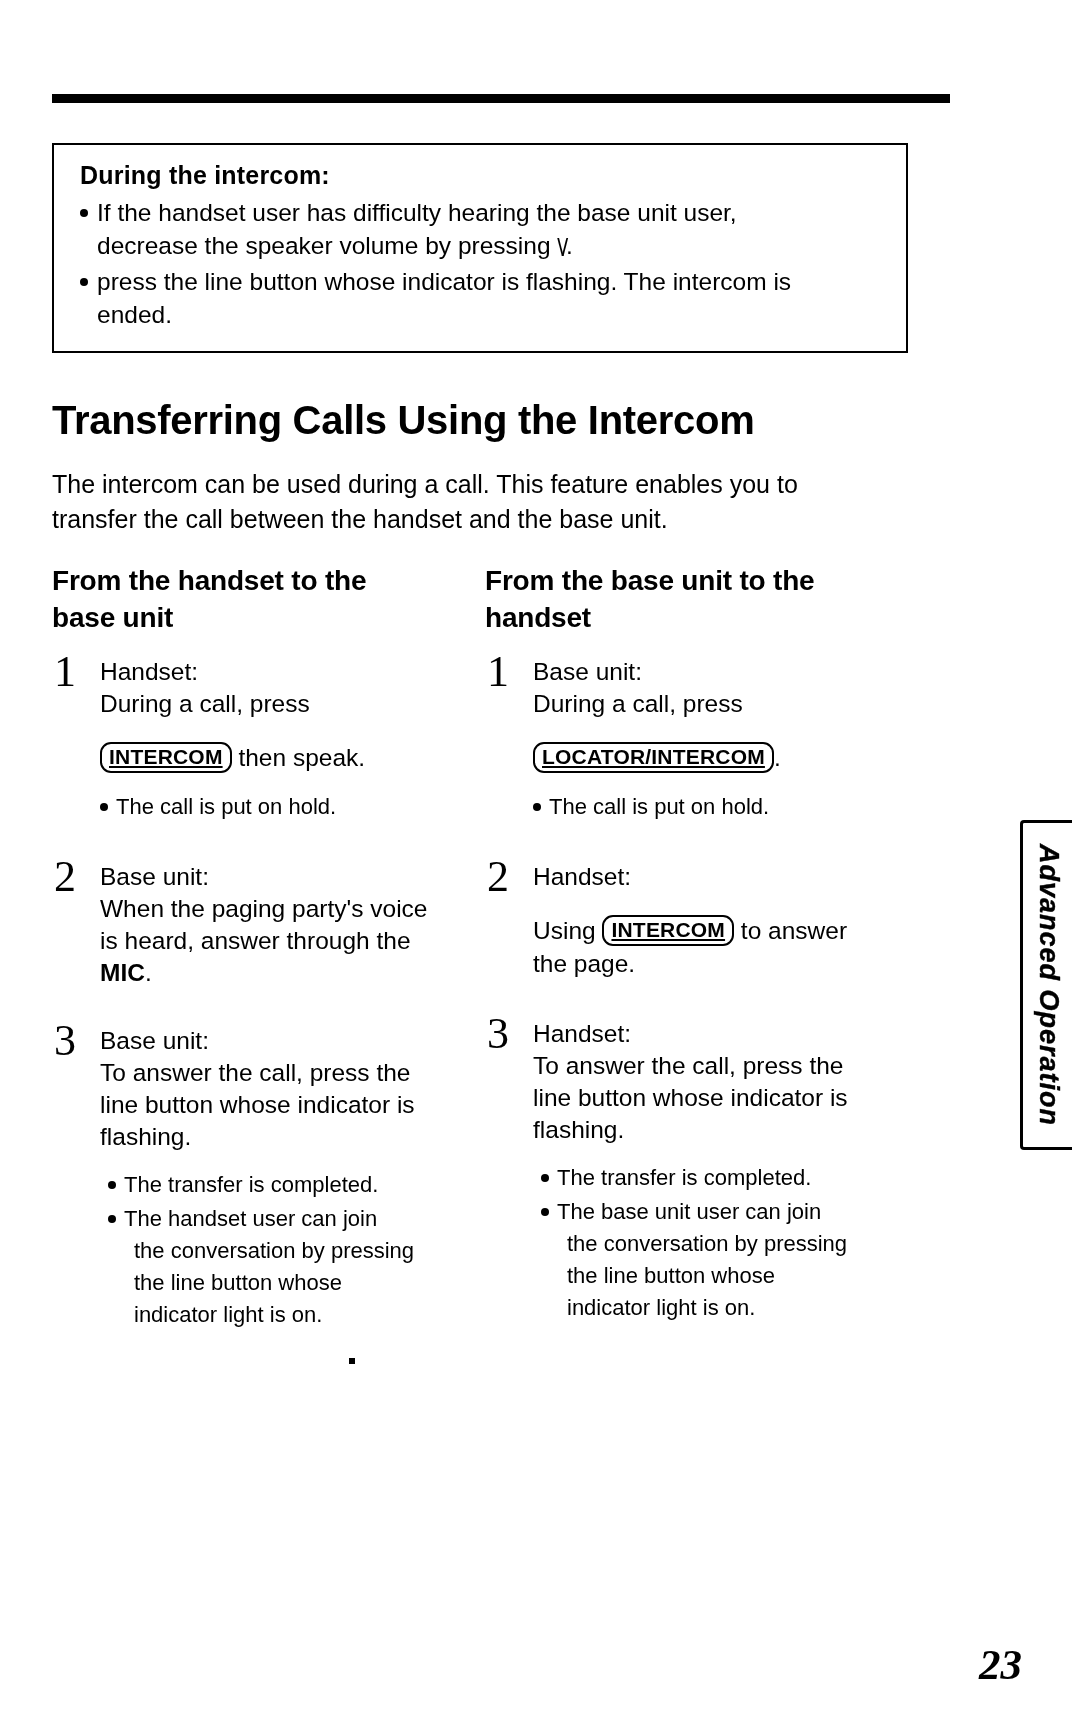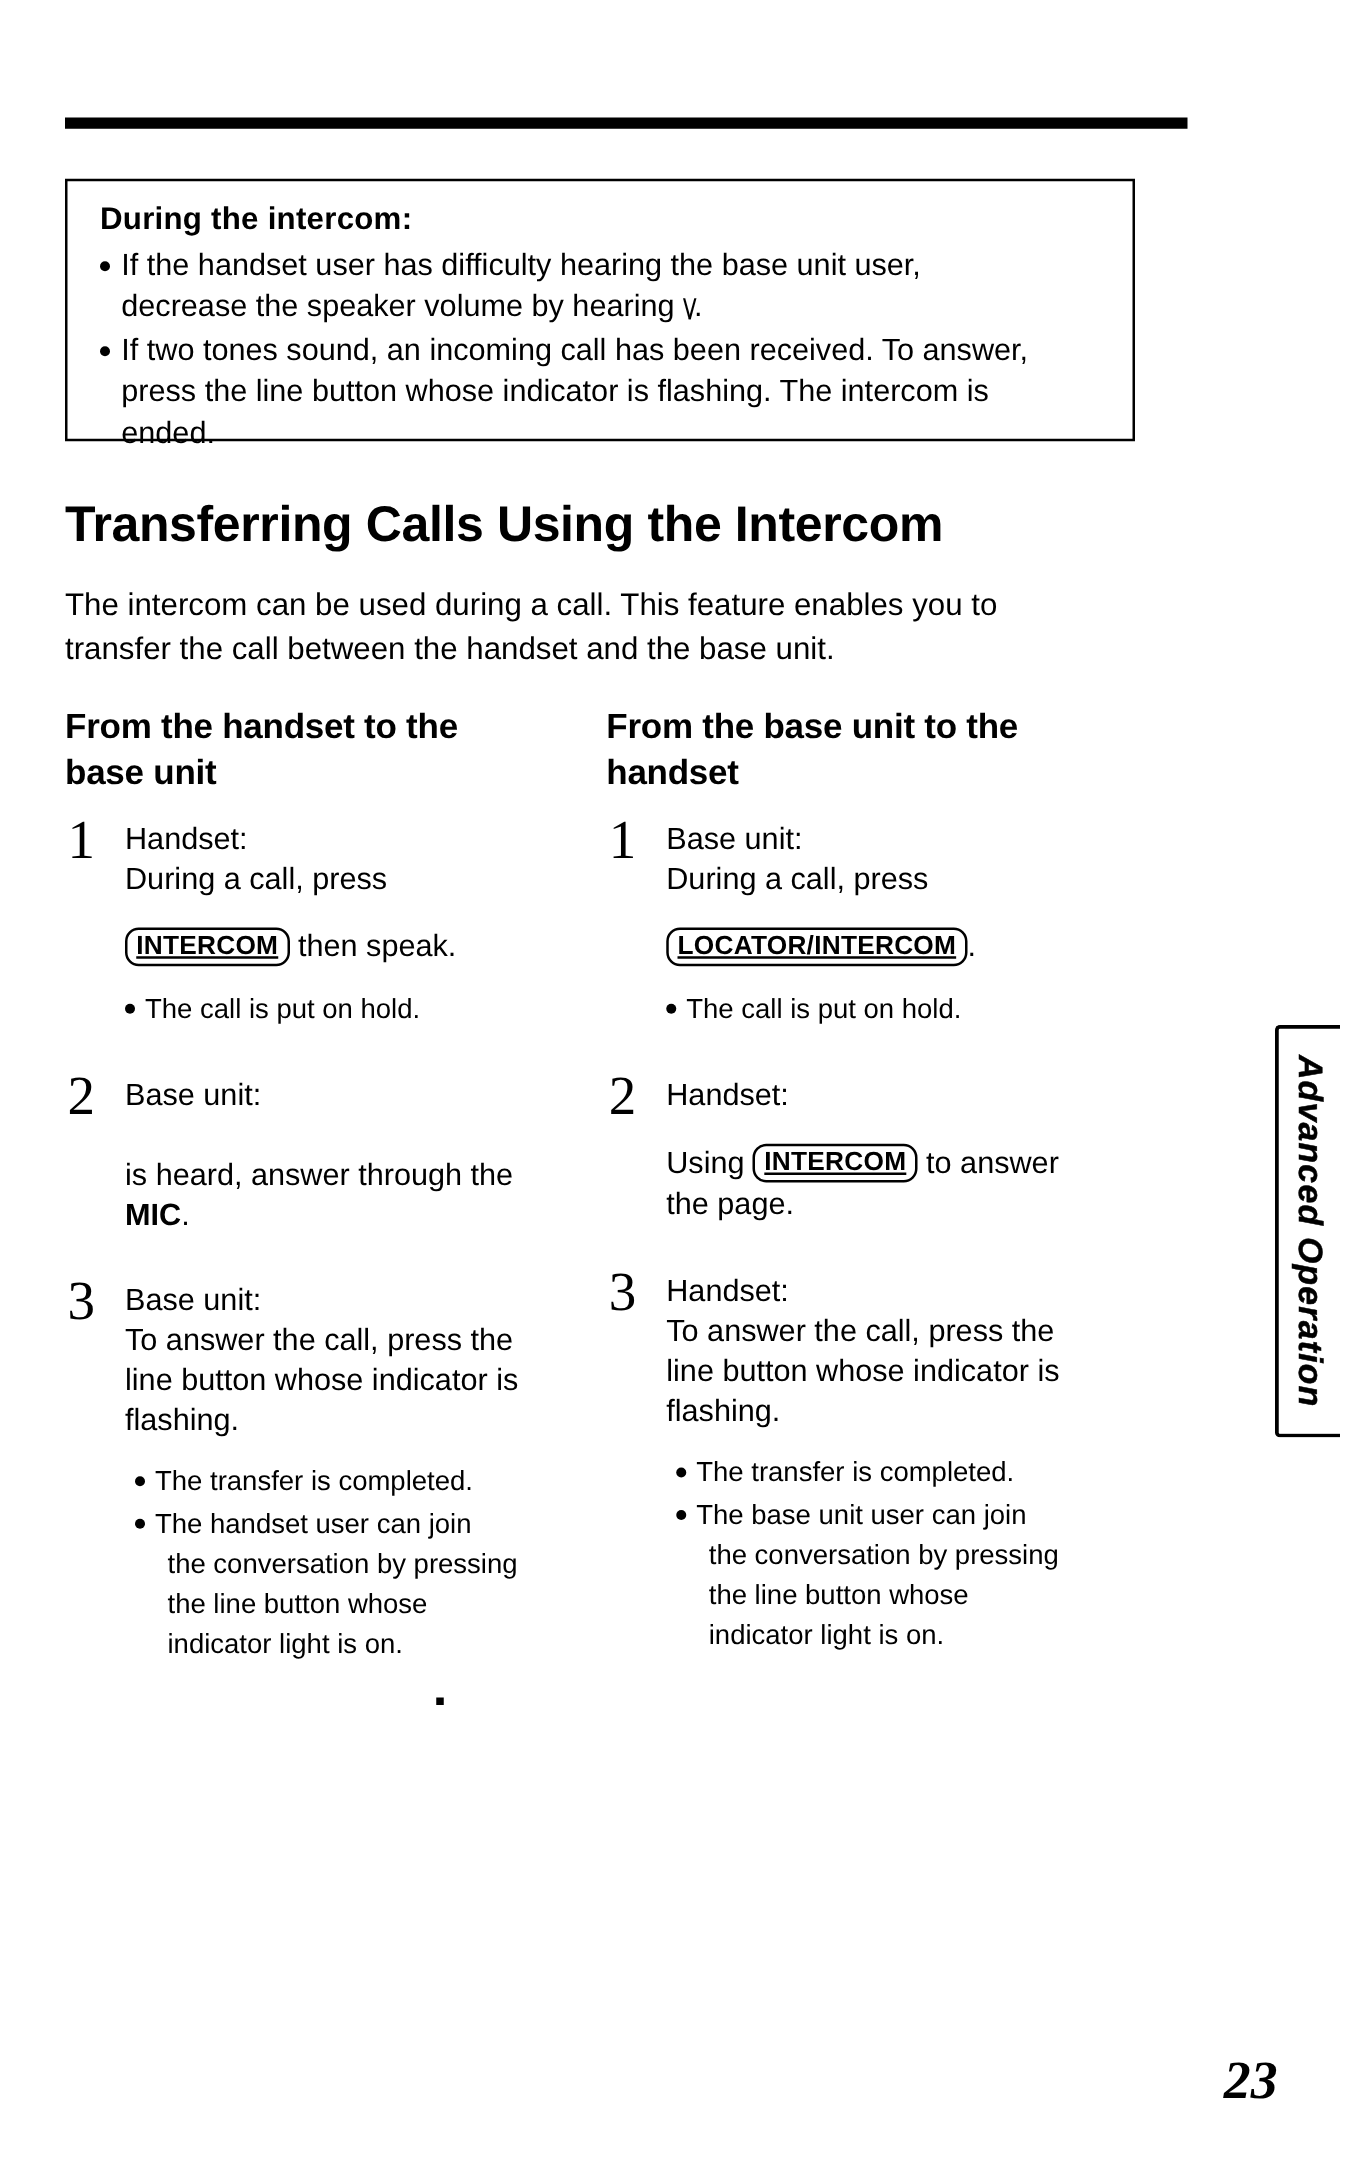--- a/index.html
+++ b/index.html
@@ -227,28 +227,27 @@
 
   <div class="top-rule"></div>
 
   <div class="note-box">
     <div class="note-title">During the intercom:</div>
 
     <div class="bullet-line">
       <span class="dot"></span>
       <span>If the handset user has difficulty hearing the base unit user,</span>
       <span class="cont">
-        <span>decrease the speaker volume by hearing</span>
+        <span>decrease the speaker volume by pressing</span>
         <span class="vol-glyph">\/</span><span>.</span>
       </span>
     </div>
 
     <div class="bullet-line">
       <span class="dot"></span>
-      <span>If two tones sound, an incoming call has been received. To answer,</span>
       <span class="cont">press the line button whose indicator is flashing. The intercom is</span>
       <span class="cont">ended.</span>
     </div>
   </div>
 
   <h1 class="section-title">Transferring Calls Using the Intercom</h1>
 
   <div class="intro">
     <span>The intercom can be used during a call. This feature enables you to</span><br>
     <span>transfer the call between the handset and the base unit.</span>
@@ -272,21 +271,21 @@
       <div class="sub">
         <span class="dot"></span>
         <span>The call is put on hold.</span>
       </div>
     </div>
 
     <div class="step" style="margin-top:38px;">
       <span class="num">2</span>
       <div class="txt">
         <span>Base unit:</span><br>
-        <br>
+        <span>When the paging party's voice</span><br>
         <span>is heard, answer through the</span><br>
         <span class="bold">MIC</span><span>.</span>
       </div>
     </div>
 
     <div class="step" style="margin-top:36px;">
       <span class="num">3</span>
       <div class="txt">
         <span>Base unit:</span><br>
         <span>To answer the call, press the</span><br>

